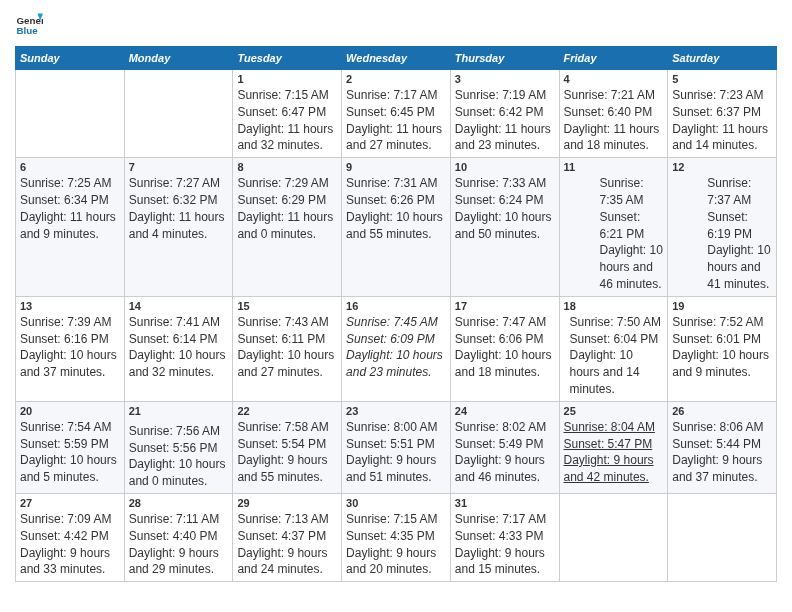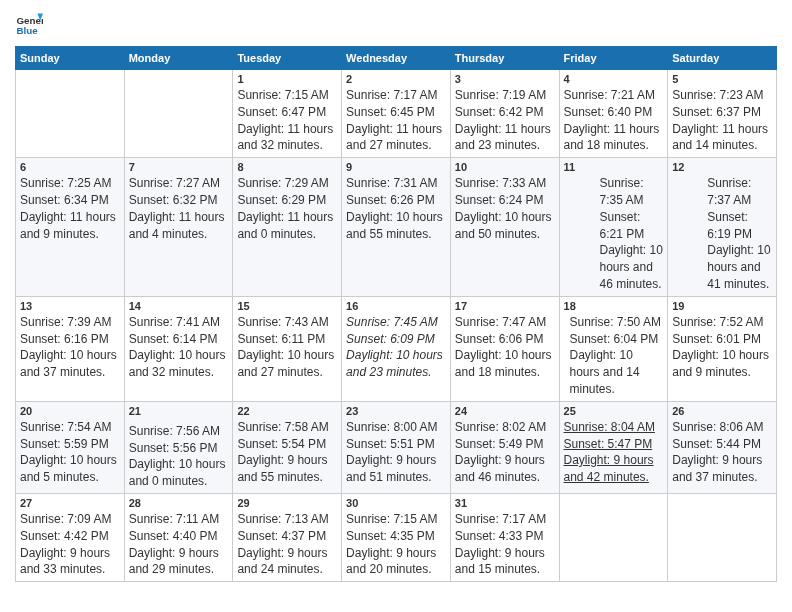--- a/index.html
+++ b/index.html
@@ -50,20 +50,21 @@
       font-size: 10px;
     }
     .calendar th {
       background: #1a6faf;
       color: #fff;
       padding: 5px 4px;
       text-align: left;
       font-size: 11px;
       font-weight: bold;
       border: 1px solid #1a6faf;
+      font-style: italic;
     }
     .calendar td {
       border: 1px solid #ccc;
       vertical-align: top;
       padding: 3px 4px;
       width: calc(100% / 7);
       height: 80px;
       background: #fff;
     }
     .calendar tr:nth-child(even) td {

